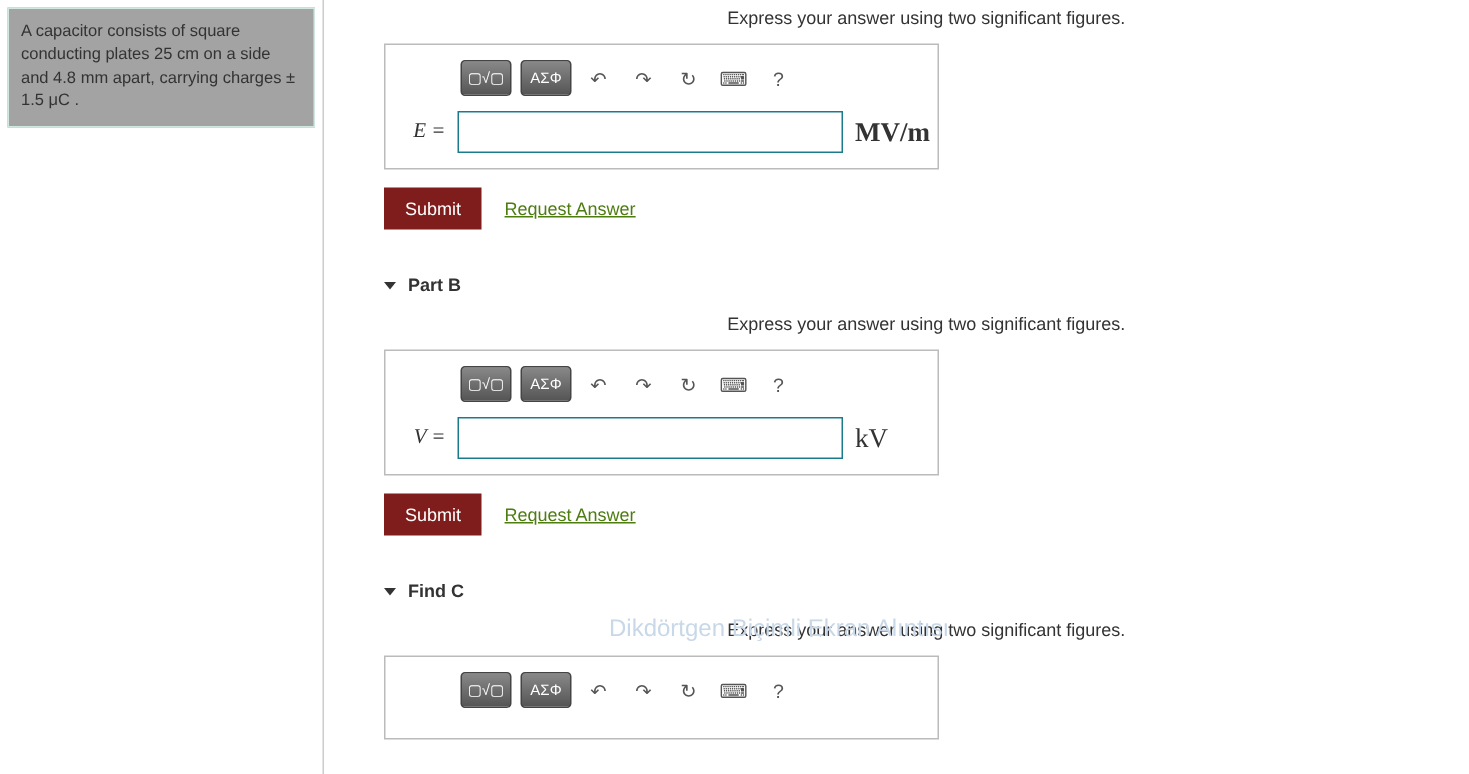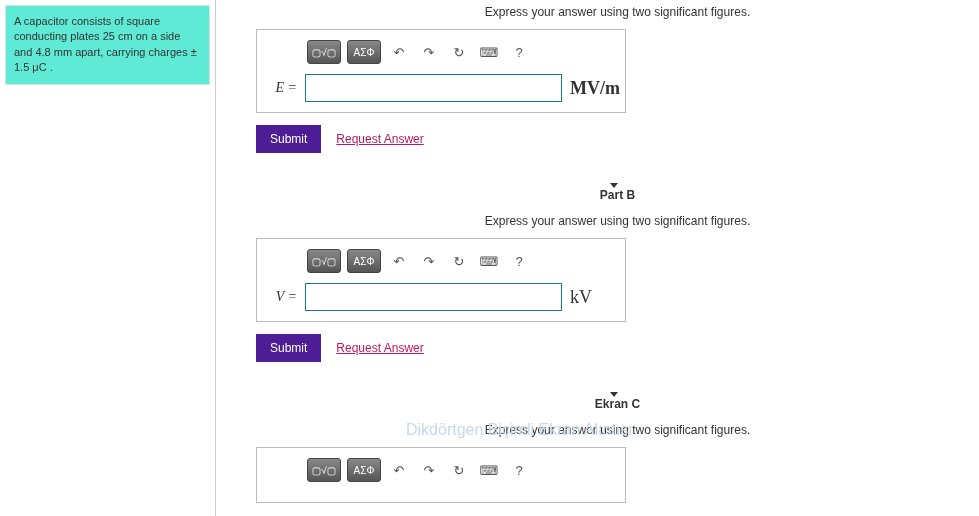--- a/index.html
+++ b/index.html
@@ -1,36 +1,36 @@
 <!DOCTYPE html>
 <html><head>
 <meta charset="utf-8">
 <style>
 * { box-sizing: border-box; margin: 0; padding: 0; }
 body { font-family: Arial, sans-serif; font-size: 12px; color: #333; background: #fff; }
 .container { display: flex; }
 .sidebar { width: 215px; padding: 5px; }
-.problem-box { background: #5eead4; border: 1px solid #d0e8e0; padding: 8px; font-size: 11px; line-height: 1.4; }
+.problem-box { background: #a3a3a3; border: 1px solid #d0e8e0; padding: 8px; font-size: 11px; line-height: 1.4; }
 .main { flex: 1; border-left: 1px solid #ccc; padding-left: 40px; padding-top: 5px; min-height: 516px; }
 .part { margin-bottom: 30px; }
-.part-header { display: flex; align-items: center; font-weight: bold; font-size: 12px; margin-bottom: 12px; cursor: pointer; flex-direction: column; }
+.part-header { display: flex; align-items: center; font-weight: bold; font-size: 12px; margin-bottom: 12px; cursor: pointer; }
 .caret { width: 0; height: 0; border-left: 4px solid transparent; border-right: 4px solid transparent; border-top: 5px solid #333; margin-right: 8px; }
 .prompt { font-size: 12px; margin-bottom: 4px; }
 .instruction { font-size: 12px; margin-bottom: 10px; text-align: center; }
 .answer-box { border: 1px solid #bbb; padding: 10px; width: 370px; margin-bottom: 12px; }
 .toolbar { display: flex; align-items: center; gap: 6px; margin-bottom: 10px; padding-left: 40px; }
 .tb-btn { background: linear-gradient(#888,#555); border: 1px solid #444; border-radius: 3px; color: #fff; width: 34px; height: 24px; font-size: 10px; display: flex; align-items: center; justify-content: center; cursor: pointer; }
 .tb-icon { width: 24px; height: 24px; display: flex; align-items: center; justify-content: center; color: #555; cursor: pointer; font-size: 13px; }
 .input-row { display: flex; align-items: center; gap: 8px; }
 .var-label { font-style: italic; font-family: 'Times New Roman', serif; font-size: 14px; width: 30px; text-align: right; }
 .answer-input { flex: 1; height: 28px; border: 1px solid #1a7b8c; padding: 2px 4px; font-size: 13px; }
 .unit { font-family: 'Times New Roman', serif; font-size: 18px; width: 45px; }
 .actions { display: flex; align-items: center; gap: 15px; }
-.submit-btn { background: #4c1d95; color: #fff; border: none; padding: 7px 14px; font-size: 12px; cursor: pointer; }
-.request-link { color: #be185d; text-decoration: underline; font-size: 12px; cursor: pointer; }
+.submit-btn { background: #7f1d1d; color: #fff; border: none; padding: 7px 14px; font-size: 12px; cursor: pointer; }
+.request-link { color: #4d7c0f; text-decoration: underline; font-size: 12px; cursor: pointer; }
 .watermark { position: relative; }
 .watermark-text { position: absolute; left: 150px; top: -2px; color: #c8d8e8; font-size: 16px; pointer-events: none; }
 </style>
 </head>
 <body>
 
 <div class="container">
   <div class="sidebar">
     <div class="problem-box">
       <span>A capacitor consists of square conducting plates 25 cm on a side and 4.8 mm apart, carrying charges ± 1.5 μC .</span>
@@ -87,21 +87,21 @@
       </div>
       <div class="actions">
         <button class="submit-btn">Submit</button>
         <a class="request-link">Request Answer</a>
       </div>
     </div>
 
     <div class="part" style="margin-bottom:0">
       <div class="part-header">
         <span class="caret"></span>
-        <span>Ekran C</span>
+        <span>Find C</span>
       </div>
       <div class="instruction watermark">
         <span>Express your answer using two significant figures.</span>
         <span class="watermark-text">Dikdörtgen Biçimli Ekran Alıntısı</span>
       </div>
       <div class="answer-box" style="margin-bottom:0">
         <div class="toolbar">
           <div class="tb-btn">▢√▢</div>
           <div class="tb-btn">ΑΣΦ</div>
           <div class="tb-icon">↶</div>

